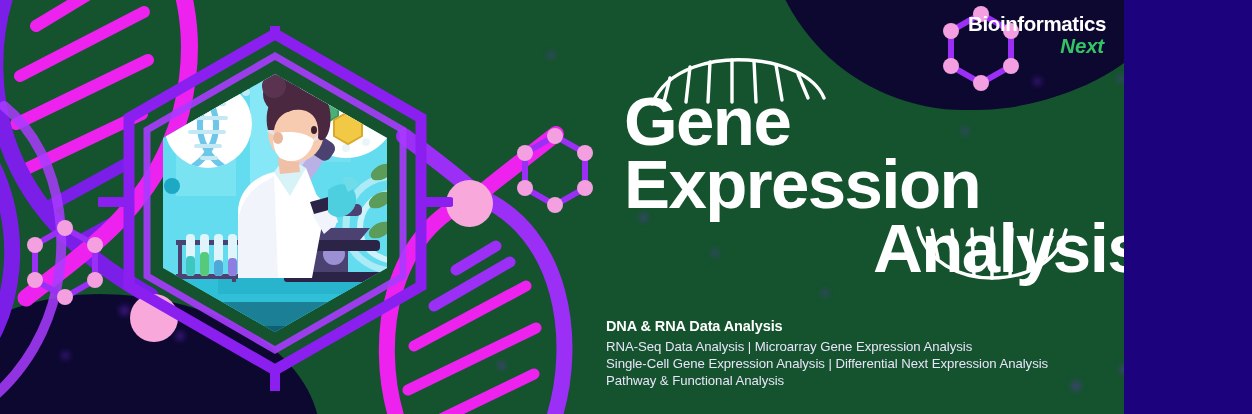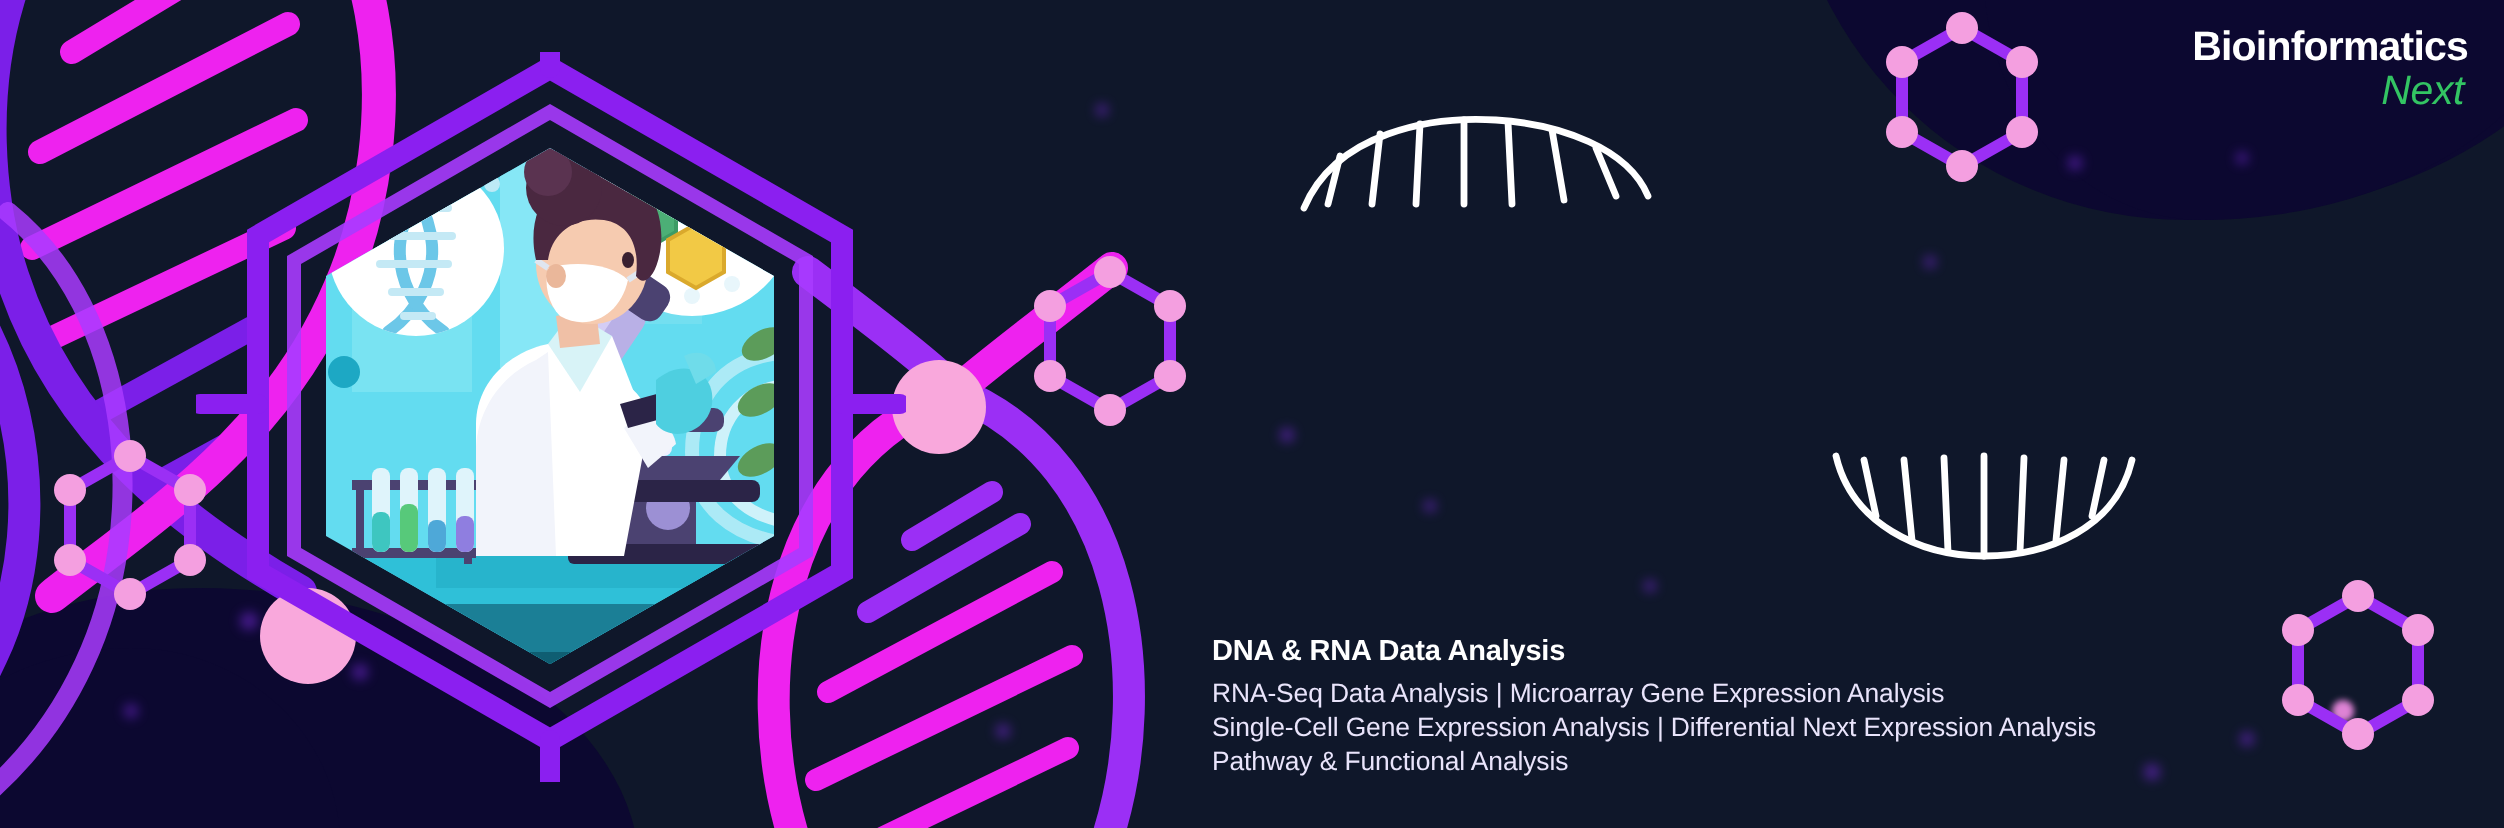--- a/index.html
+++ b/index.html
@@ -4,22 +4,22 @@
 <style>
   * { margin:0; padding:0; box-sizing:border-box; }
   html,body { width:1252px; height:414px; overflow:hidden; }
   body {
     font-family:"Liberation Sans", sans-serif;
     background:#1d027e;
     position:relative;
   }
   .banner {
     position:absolute; inset:0;
-    width:1252px; height:414px;
-    background:#0f172a;
+    width:1124px; height:414px;
+    background:#14532d;
     overflow:hidden;
   }
 
   
   .blob { position:absolute; background:#0c0830; }
   .blob-tr {
     width:420px; height:230px;
     right:-60px; top:-120px;
     border-radius:0 0 60% 55% / 0 0 75% 100%;
     background:#0c0830;
@@ -61,21 +61,21 @@
   
   .logo {
     position:absolute; right:18px; top:14px;
     text-align:right; line-height:1.0;
   }
   .logo .l1 {
     display:block; color:#ffffff; font-weight:bold;
     font-size:20.5px; letter-spacing:-0.4px;
   }
   .logo .l2 {
-    display:block; color:#33c463; font-weight:normal; font-style:italic;
+    display:block; color:#33c463; font-weight:bold; font-style:italic;
     font-size:20.5px; letter-spacing:-0.2px; margin-top:1px; margin-right:2px;
   }
 
   .title {
     position:absolute; left:624px; top:90px; width:520px;
     color:#ffffff; font-weight:bold;
     font-size:69px; line-height:0.92;
     letter-spacing:-1.6px;
   }
   .title .ln1 { display:block; text-align:left; }
@@ -421,20 +421,24 @@
         <line x1="36" y1="4" x2="40" y2="44"></line>
         <line x1="56" y1="3" x2="58" y2="50"></line>
         <line x1="76" y1="2" x2="76" y2="52"></line>
         <line x1="96" y1="3" x2="94" y2="50"></line>
         <line x1="116" y1="4" x2="112" y2="44"></line>
         <line x1="136" y1="4" x2="130" y2="32"></line>
       </g>
     </svg>
   </div>
 
+  <div class="title">
+    <span class="ln1">Gene Expression</span>
+    <span class="ln2">Analysis</span>
+  </div>
 
   <div class="subtitle">
     <div class="sub-head">DNA &amp; RNA Data Analysis</div>
     <div class="sub-line">RNA-Seq Data Analysis | Microarray Gene Expression Analysis</div>
     <div class="sub-line">Single-Cell Gene Expression Analysis | Differential Next Expression Analysis</div>
     <div class="sub-line">Pathway &amp; Functional Analysis</div>
   </div>
 
 </div>
 

